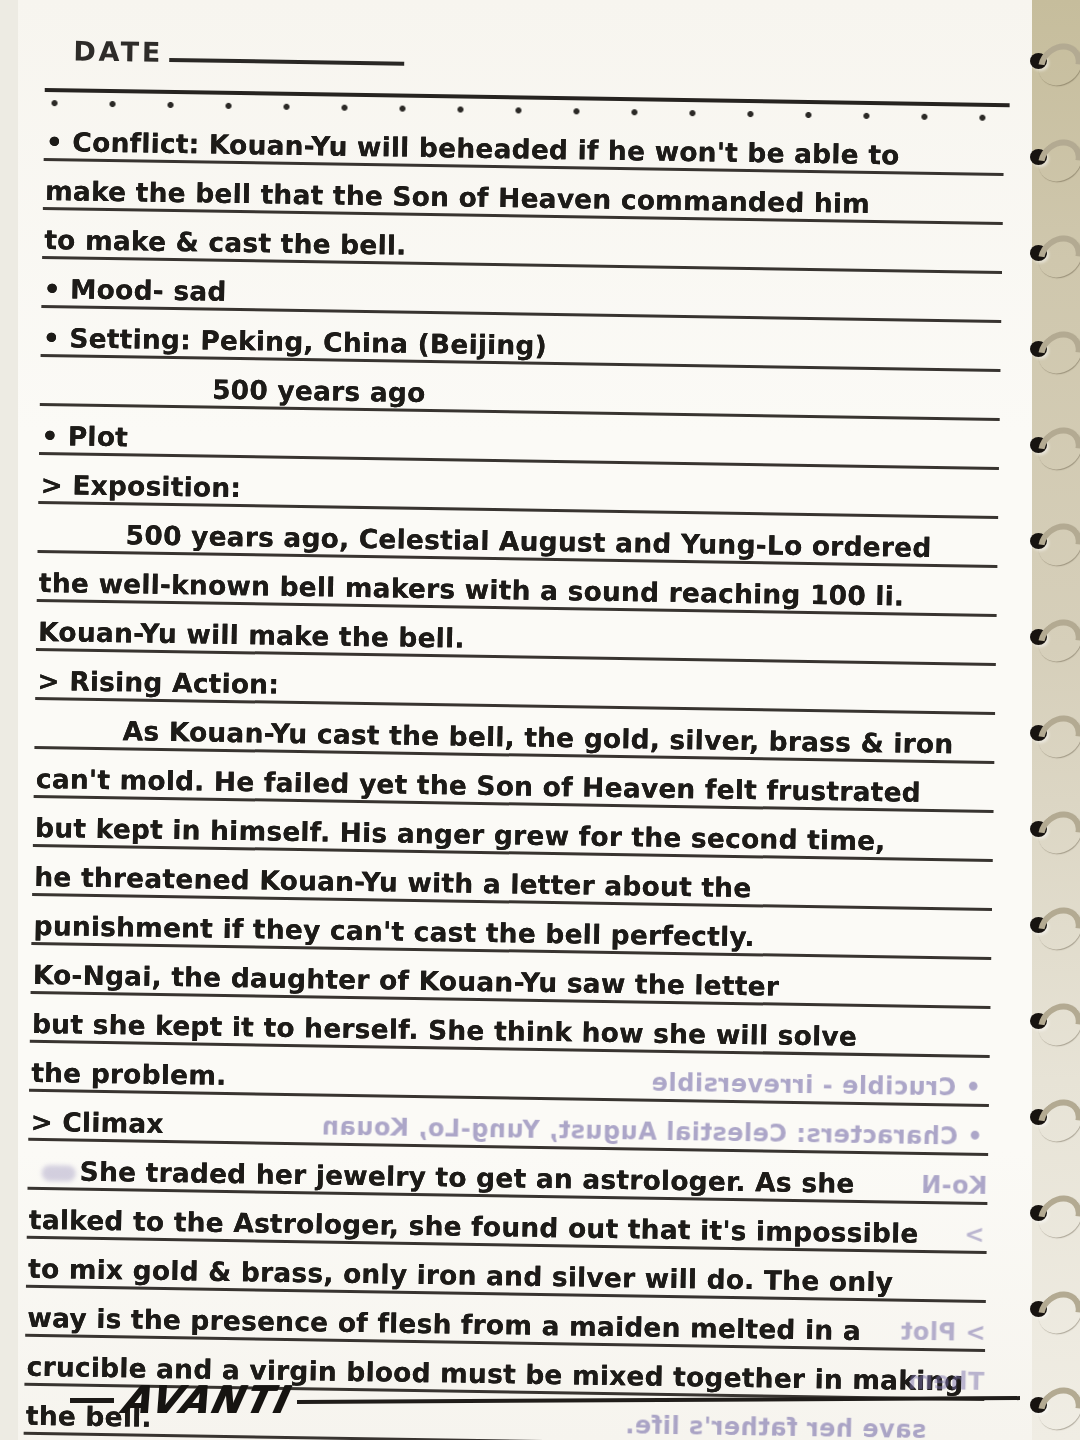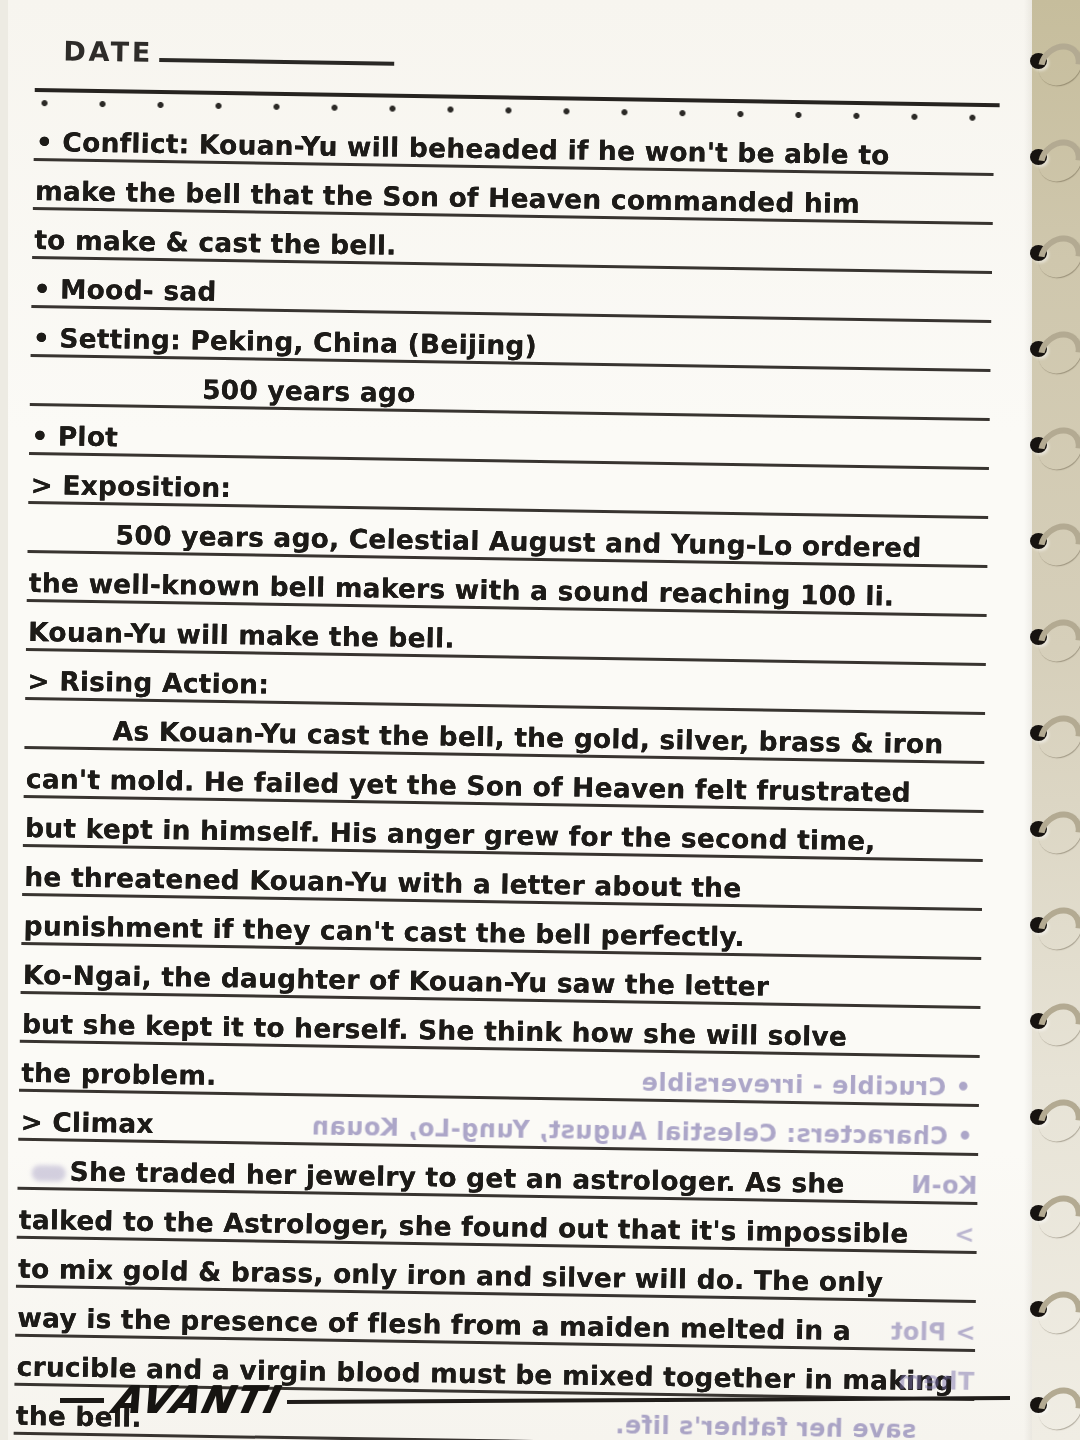--- a/index.html
+++ b/index.html
@@ -3,21 +3,21 @@
 <meta charset="utf-8">
 <style>
   html,body{margin:0;padding:0;}
   body{
     width:1080px;height:1440px;overflow:hidden;position:relative;
     background:#edebe3;
     font-family:"DejaVu Sans",sans-serif;
   }
   
   .paper{
-    position:absolute;left:8px;top:0;width:1034px;height:1440px;
+    position:absolute;left:18px;top:0;width:1034px;height:1440px;
     background:linear-gradient(180deg,#f7f5ef 0%,#fbfaf6 30%,#fbfaf6 80%,#f6f4ee 100%);
     overflow:hidden;
   }
   .paper::after{ 
     content:"";position:absolute;right:0;top:0;width:18px;height:100%;
     background:linear-gradient(90deg,rgba(0,0,0,0) 0%,rgba(90,80,60,.18) 100%);
   }
   .sheet{
     position:absolute;left:28px;top:10px;width:975px;
     transform:rotate(0.9deg);transform-origin:0 0;

